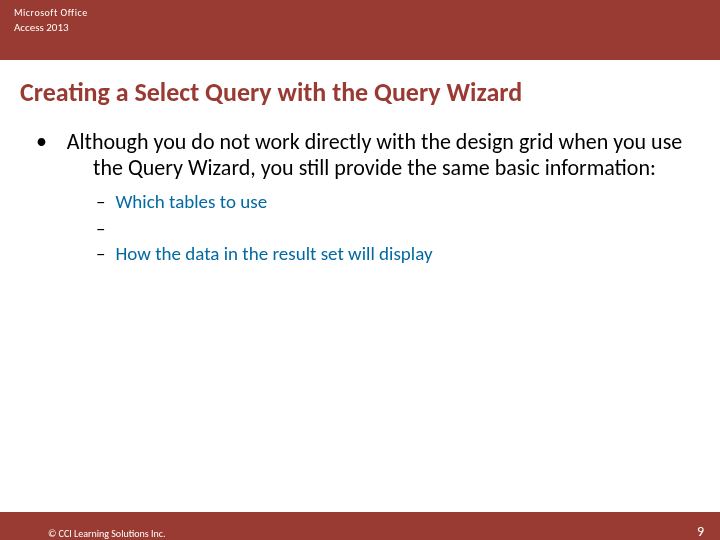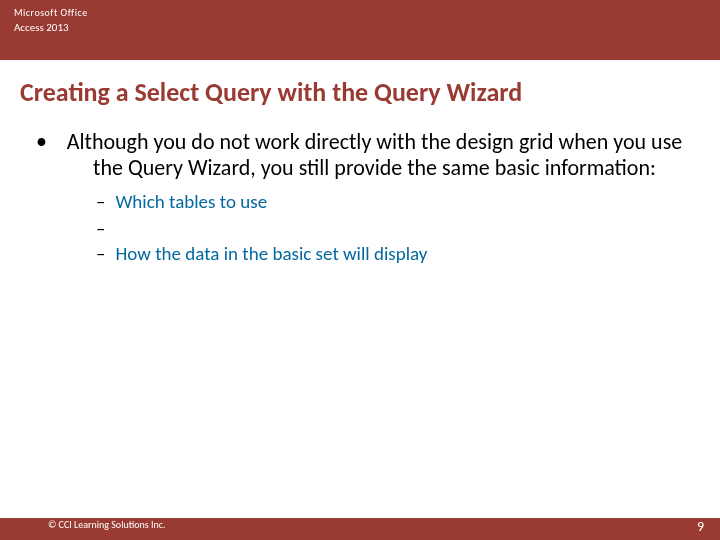--- a/index.html
+++ b/index.html
@@ -73,26 +73,26 @@
     .sub-text {
       font-size: 19px;
       line-height: 1.3;
       color: #0369a1;
     }
     .footer-bar {
       position: absolute;
       bottom: 0;
       left: 0;
       right: 0;
-      height: 22px;
+      height: 28px;
       background: #9a3b33;
       color: #ffffff;
       display: flex;
       justify-content: space-between;
-      align-items: flex-start;
+      align-items: flex-end;
       padding: 0 16px 0 48px;
       font-size: 10px;
     }
     .footer-right {
       font-size: 14px;
     }
   </style>
 </head>
 <body>
 
@@ -111,21 +111,21 @@
   <div class="sub-list">
     <div class="sub-item">
       <span class="sub-dash">–</span>
       <span class="sub-text">Which tables to use</span>
     </div>
     <div class="sub-item">
       <span class="sub-dash">–</span>
     </div>
     <div class="sub-item">
       <span class="sub-dash">–</span>
-      <span class="sub-text">How the data in the basic set will display</span>
+      <span class="sub-text">How the data in the result set will display</span>
     </div>
   </div>
 </div>
 
 <div class="footer-bar">
   <span>© CCI Learning Solutions Inc.</span>
   <span class="footer-right">9</span>
 </div>
 
 </body></html>

